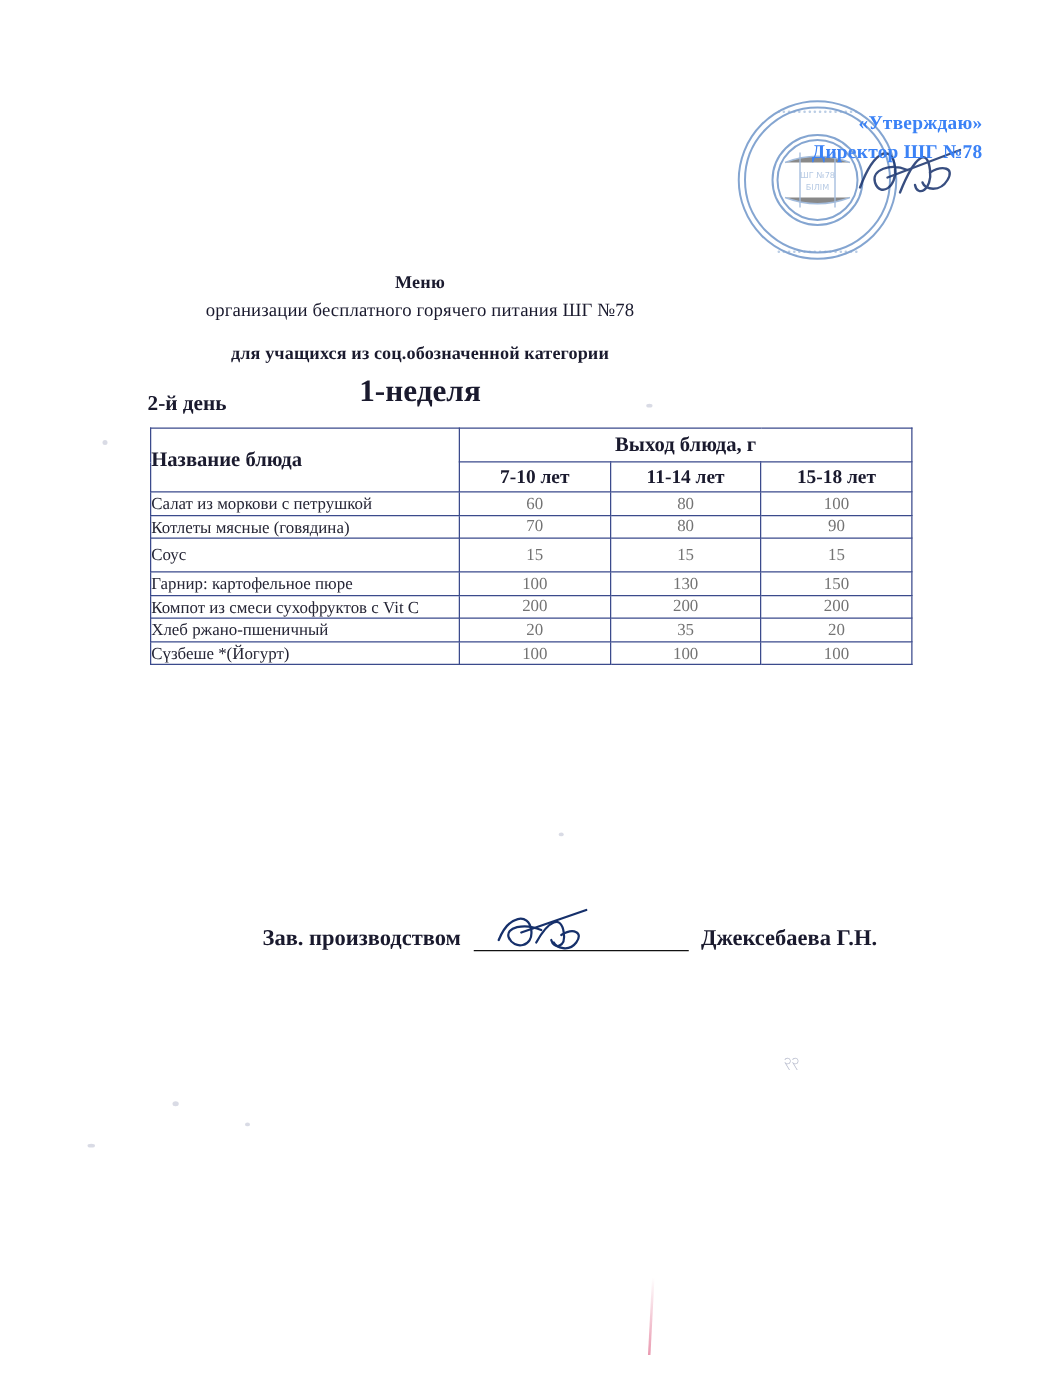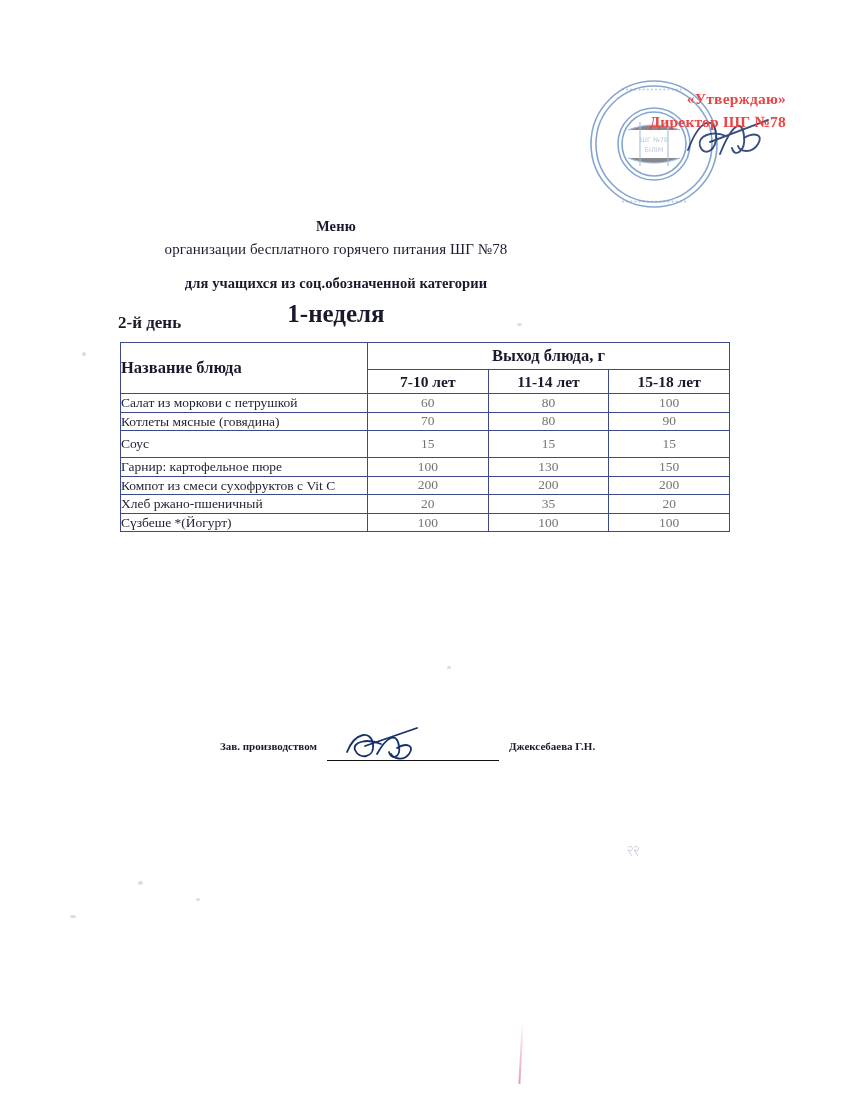--- a/index.html
+++ b/index.html
@@ -26,21 +26,21 @@
   
   .approval {
     position: absolute;
     top: 88px;
     right: 64px;
     width: 300px;
     text-align: right;
     font-weight: bold;
     font-size: 15.5px;
     line-height: 1.48;
-    color: #ef4444;
+    color: #3b82f6;
     z-index: 3;
   }
   .approval .line1 { letter-spacing: 0.2px; }
   .approval .line2 { letter-spacing: 0.2px; }
   .approval .line3 {
     margin-top: 26px;
     letter-spacing: 0.2px;
   }
 
   
@@ -158,23 +158,23 @@
     text-align: center;
     color: #737373;
     padding: 7px 0;
   }
   tr.row-h40 td { height: 26px; }
 
   
   .footer-sign {
     position: absolute;
     top: 740px;
-    left: 220px;
+    left: 210px;
     width: 520px;
-    font-size: 11px;
+    font-size: 18px;
     font-weight: bold;
     display: flex;
   }
   .footer-sign .label { white-space: nowrap; }
   .footer-sign .sig-space {
     position: relative;
     width: 172px;
     margin: 0 10px;
     height: 20px;
     border-bottom: 1.5px solid #111;

